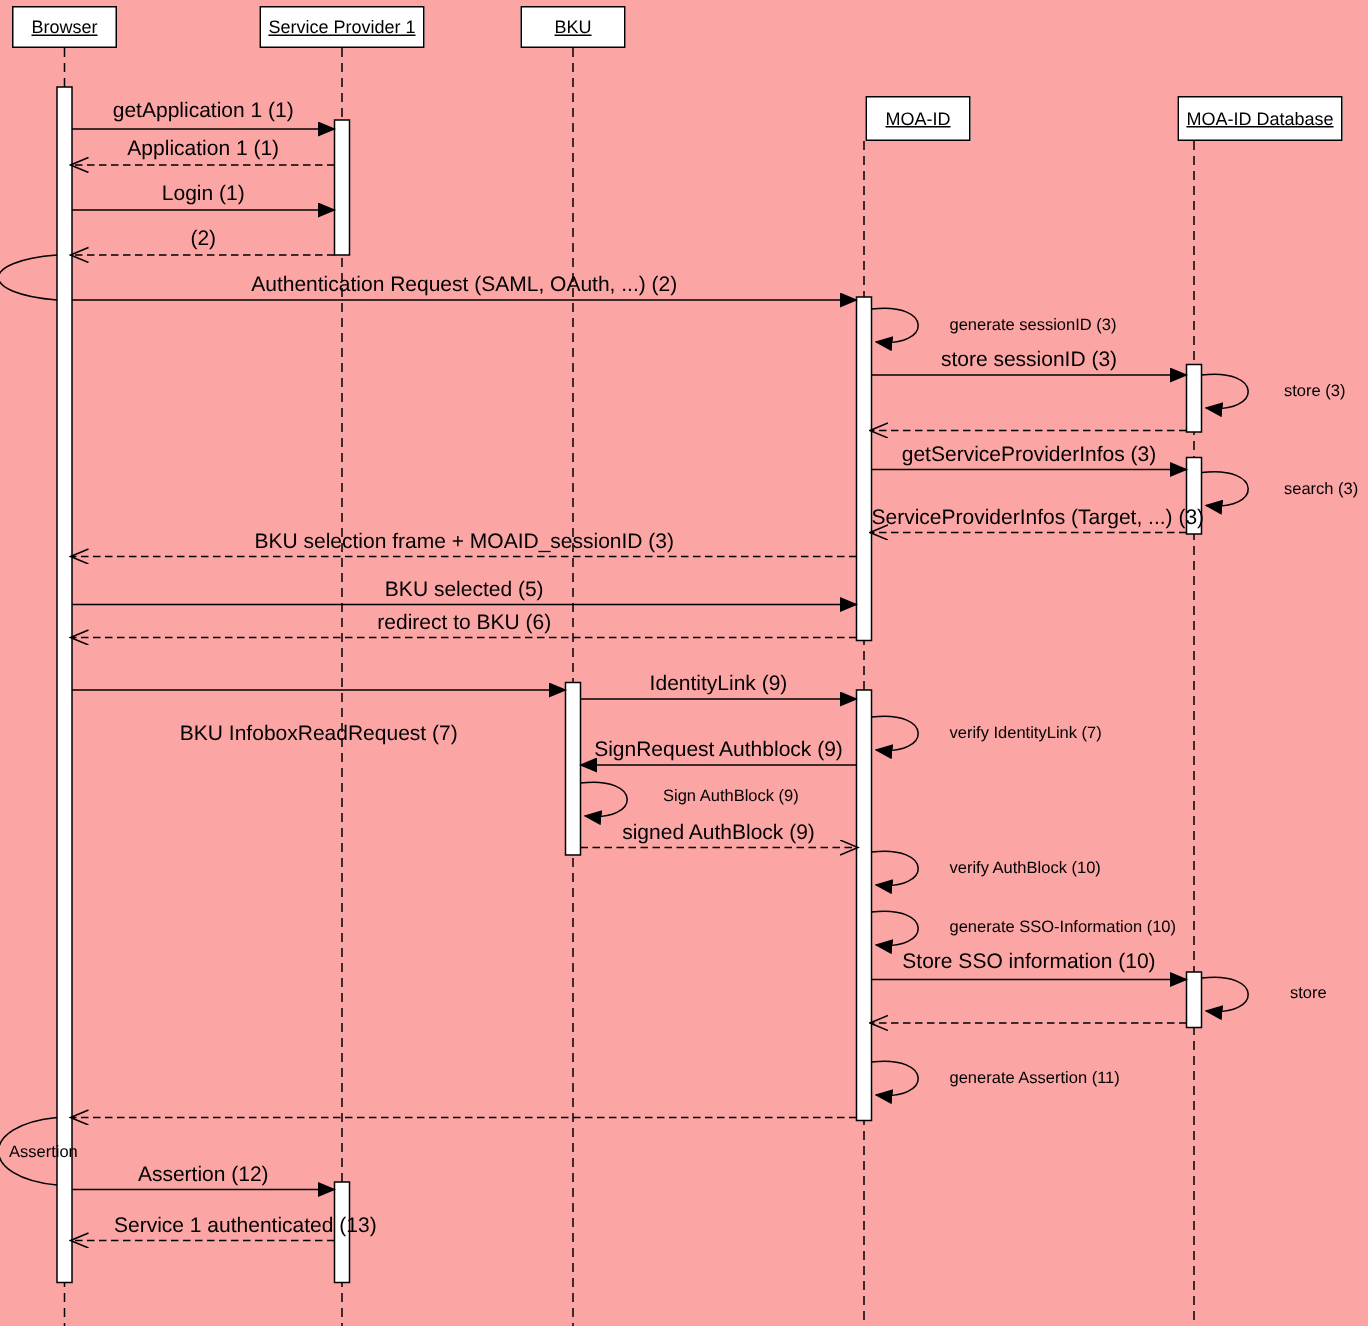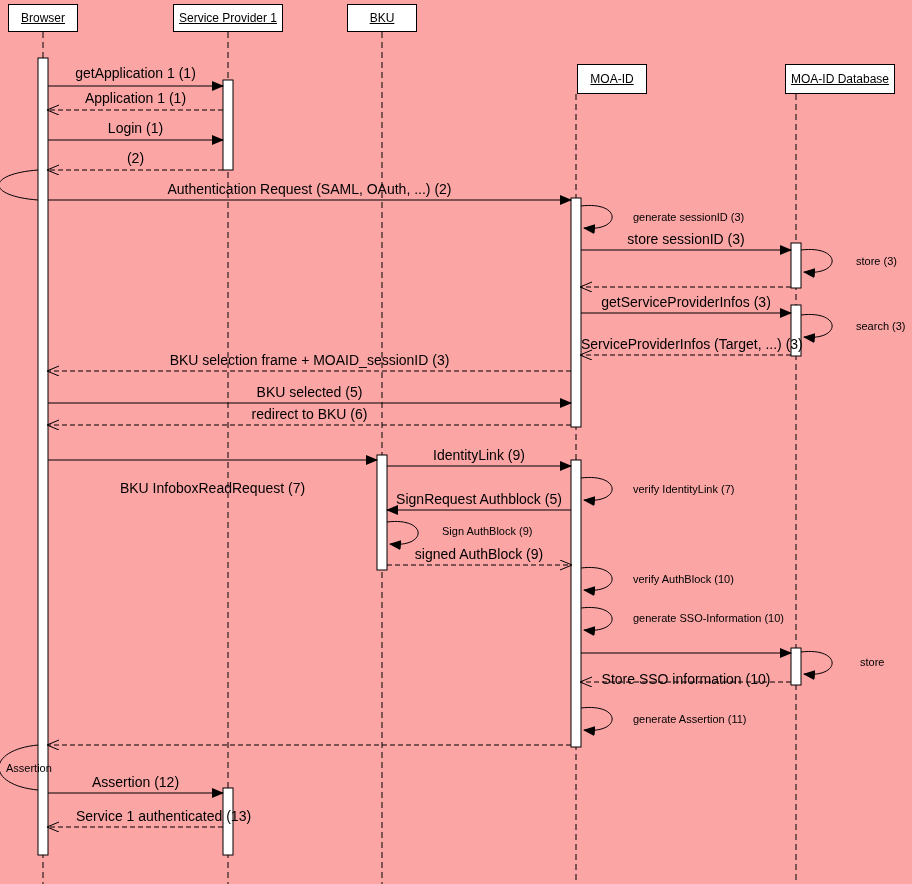--- a/index.html
+++ b/index.html
@@ -108,23 +108,23 @@
   <div class="lbl" style="left:48px;  width:175px; top:151px;">(2)</div>
   <div class="lbl" style="left:48px;  width:523px; top:182px;">Authentication Request (SAML, OAuth, ...) (2)</div>
   <div class="lbl" style="left:581px; width:210px; top:232px;">store sessionID (3)</div>
   <div class="lbl" style="left:581px; width:210px; top:295px;">getServiceProviderInfos (3)</div>
   <div class="lbl" style="left:581px; width:210px; top:337px;">ServiceProviderInfos (Target, ...) (3)</div>
   <div class="lbl" style="left:48px;  width:523px; top:353px;">BKU selection frame + MOAID_sessionID (3)</div>
   <div class="lbl" style="left:48px;  width:523px; top:385px;">BKU selected (5)</div>
   <div class="lbl" style="left:48px;  width:523px; top:407px;">redirect to BKU (6)</div>
   <div class="lbl" style="left:48px;  width:329px; top:468px;margin-top:13px;">BKU InfoboxReadRequest (7)</div>
   <div class="lbl" style="left:387px; width:184px; top:448px;">IdentityLink (9)</div>
-  <div class="lbl" style="left:387px; width:184px; top:492px;">SignRequest Authblock (5)</div>
+  <div class="lbl" style="left:387px; width:184px; top:492px;">SignRequest Authblock (9)</div>
   <div class="lbl" style="left:387px; width:184px; top:547px;">signed AuthBlock (9)</div>
-  <div class="lbl" style="left:581px; width:210px; top:672px;">Store SSO information (10)</div>
+  <div class="lbl" style="left:581px; width:210px; top:633px;">Store SSO information (10)</div>
   <div class="lbl" style="left:48px;  width:175px; top:775px;">Assertion (12)</div>
   <div class="lbl" style="left:48px;  width:202px; top:809px;padding-left:28px;">Service 1 authenticated (13)</div>
 
   <div class="lbl-left" style="left:633px; top:210px;">generate sessionID (3)</div>
   <div class="lbl-left" style="left:856px; top:254px;">store (3)</div>
   <div class="lbl-left" style="left:856px; top:319px;">search (3)</div>
   <div class="lbl-left" style="left:633px; top:482px;">verify IdentityLink (7)</div>
   <div class="lbl-left" style="left:442px; top:524px;">Sign AuthBlock (9)</div>
   <div class="lbl-left" style="left:633px; top:572px;">verify AuthBlock (10)</div>
   <div class="lbl-left" style="left:633px; top:611px;">generate SSO-Information (10)</div>

